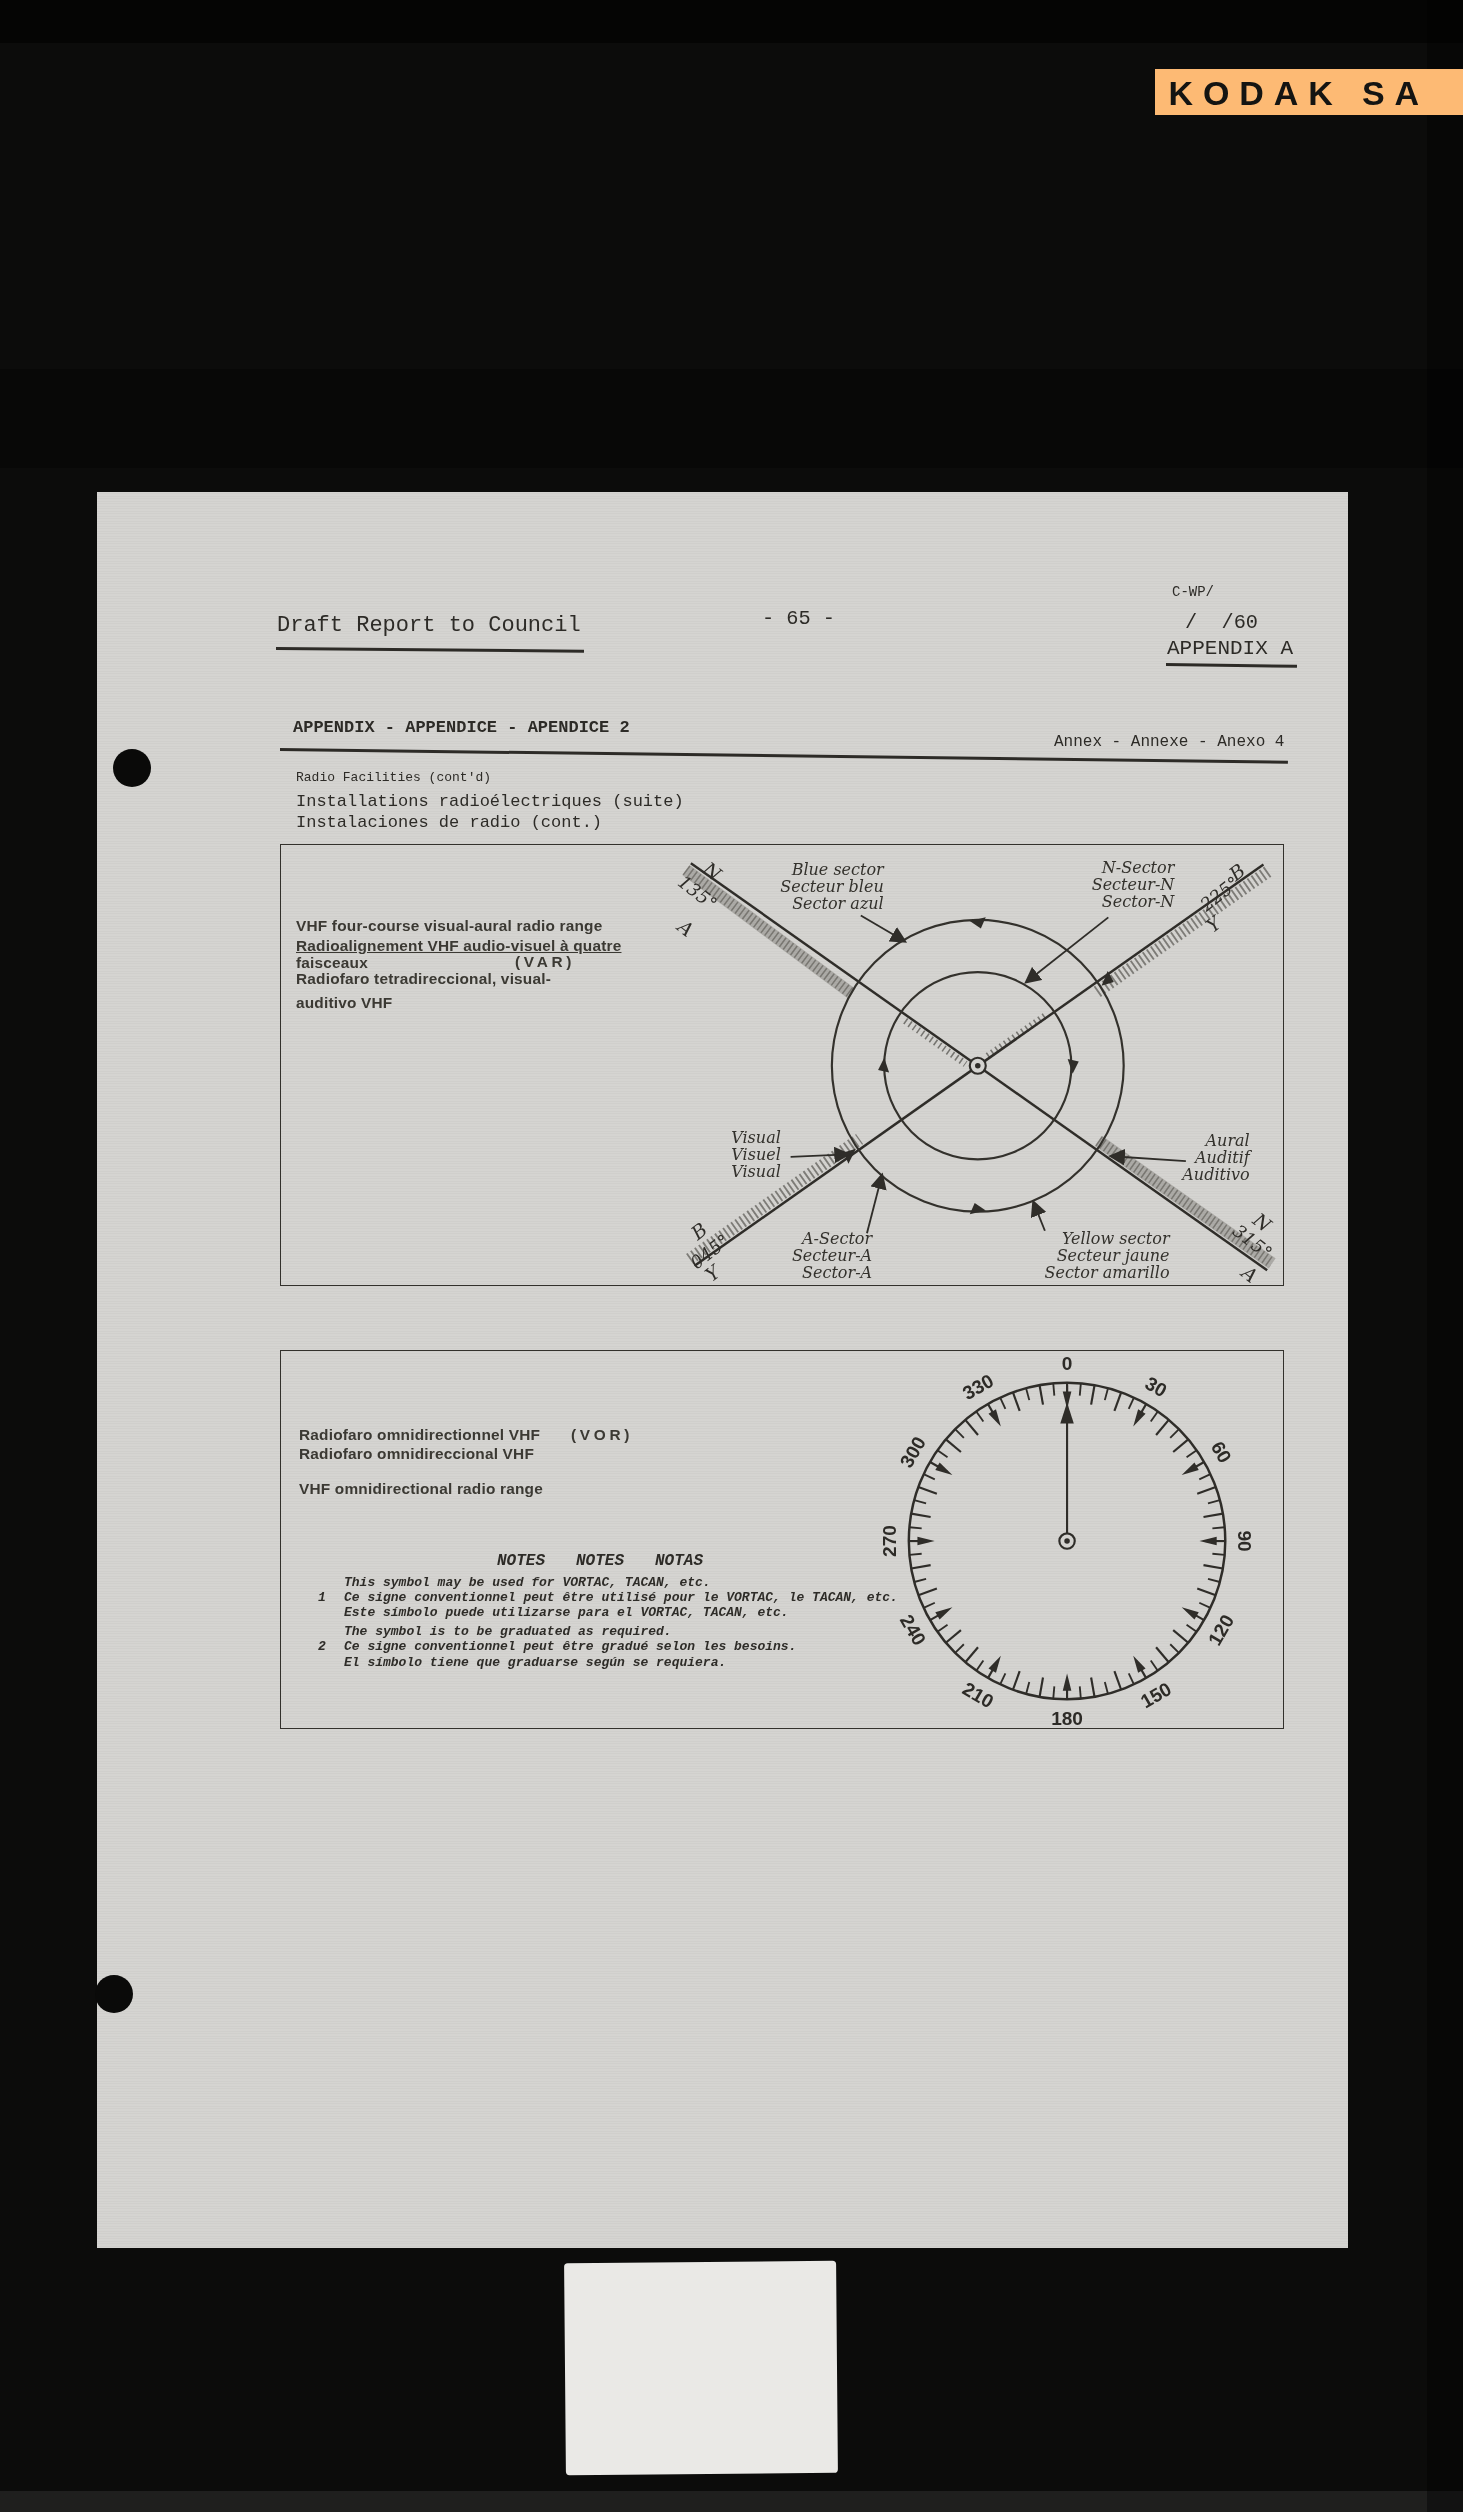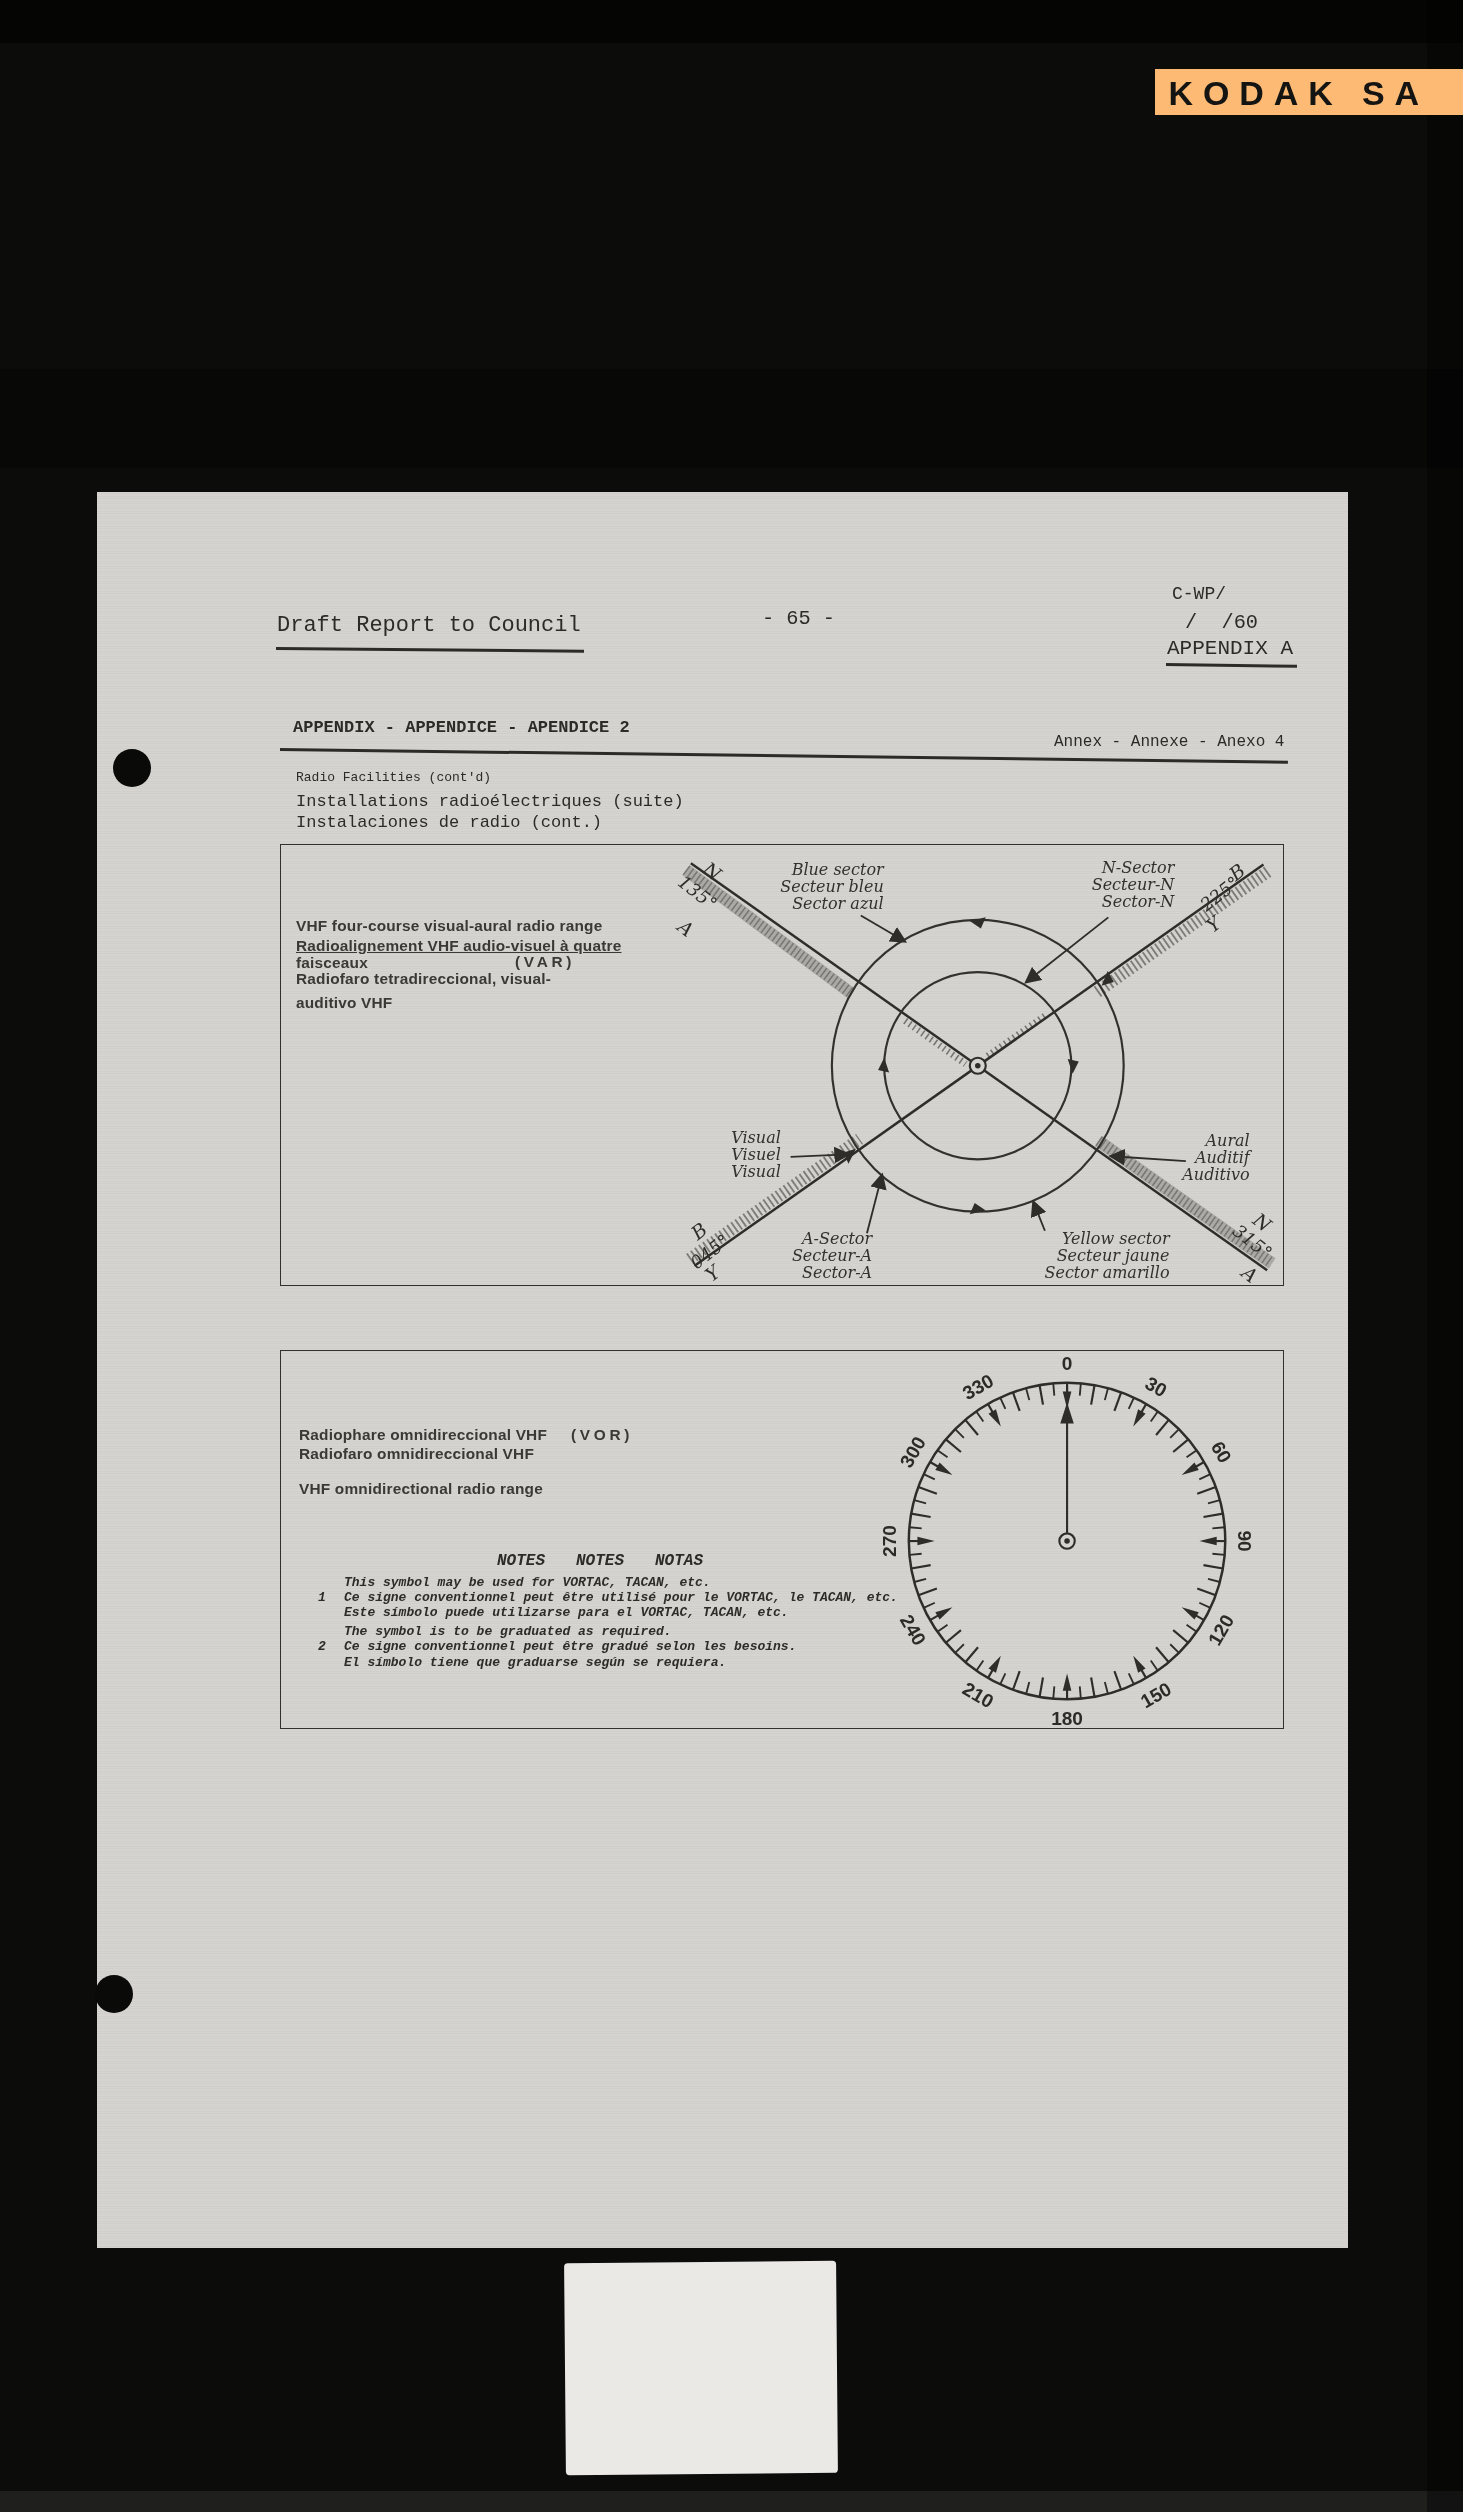--- a/index.html
+++ b/index.html
@@ -46,21 +46,21 @@
     <span class="abs" style="left:13.5px;top:4.9px;">KODAK SA</span>
   </div>
 
   <div class="page"></div>
   <div class="punch" style="left:113px;top:749px;"></div>
   <div class="punch" style="left:95px;top:1975px;"></div>
 
   <div class="typeline" style="left:277px;top:613px;font-size:22px;">Draft Report to Council</div>
   <div class="rule" style="left:276px;top:647px;width:308px;height:3.1px;transform:rotate(0.5deg);"></div>
   <div class="typeline" style="left:762px;top:607px;font-size:20.3px;">- 65 -</div>
-  <div class="typeline" style="left:1172px;top:584px;font-size:18px;">C-WP/</div>
+  <div class="typeline" style="left:1172px;top:584px;font-size:14px;">C-WP/</div>
   <div class="typeline" style="left:1185px;top:611px;font-size:20.3px;white-space:pre;">/  /60</div>
   <div class="typeline" style="left:1167px;top:637px;font-size:21px;">APPENDIX A</div>
   <div class="rule" style="left:1166px;top:663px;width:131px;height:2.5px;transform:rotate(0.8deg);"></div>
 
   <div class="typeline" style="left:293px;top:718px;font-size:17px;font-weight:bold;">APPENDIX - APPENDICE - APENDICE 2</div>
   <div class="typeline" style="left:1054px;top:733px;font-size:16px;">Annex - Annexe - Anexo 4</div>
   <div class="rule" style="left:280px;top:748px;width:1008px;height:2.5px;transform:rotate(0.72deg);"></div>
 
   <div class="typeline" style="left:296px;top:770px;font-size:13px;">Radio Facilities (cont'd)</div>
   <div class="typeline" style="left:296px;top:792px;font-size:17px;">Installations radioélectriques (suite)</div>
@@ -154,21 +154,21 @@
   <div class="armlab" style="left:1207px;top:913px;transform:rotate(-38deg);font-size:19px;">Y</div>
   <div class="armlab" style="left:692px;top:1220px;transform:rotate(-38deg);font-size:19px;">B</div>
   <div class="armlab" style="left:688px;top:1241px;transform:rotate(-38deg);">045°</div>
   <div class="armlab" style="left:706px;top:1262px;transform:rotate(-38deg);font-size:19px;">Y</div>
   <div class="armlab" style="left:1254px;top:1211px;transform:rotate(38deg);font-size:19px;">N</div>
   <div class="armlab" style="left:1231px;top:1231px;transform:rotate(38deg);">315°</div>
   <div class="armlab" style="left:1243px;top:1263px;transform:rotate(38deg);font-size:19px;">A</div>
 
   <div class="box" style="left:280px;top:1350px;width:1002px;height:377px;"></div>
   <div class="sanscap" style="left:299px;top:1440px;margin-top:40px;">VHF omnidirectional radio range</div>
-  <div class="sanscap" style="left:299px;top:1426px;">Radiophare omnidireccional VHF</div>
+  <div class="sanscap" style="left:299px;top:1426px;">Radiofaro omnidirectionnel VHF</div>
   <div class="sanscap" style="left:571px;top:1426px;letter-spacing:3.7px;">(VOR)</div>
   <div class="sanscap" style="left:299px;top:1445px;">Radiofaro omnidireccional VHF</div>
 
   <div class="noteshdr" style="left:497px;top:1552px;">NOTES</div>
   <div class="noteshdr" style="left:576px;top:1552px;">NOTES</div>
   <div class="noteshdr" style="left:655px;top:1552px;">NOTAS</div>
   <div class="noteline" style="left:318px;top:1590px;">1</div>
   <div class="noteline" style="left:344px;top:1575px;">This symbol may be used for VORTAC, TACAN, etc.</div>
   <div class="noteline" style="left:344px;top:1590px;">Ce signe conventionnel peut être utilisé pour le VORTAC, le TACAN, etc.</div>
   <div class="noteline" style="left:344px;top:1605px;">Este símbolo puede utilizarse para el VORTAC, TACAN, etc.</div>

